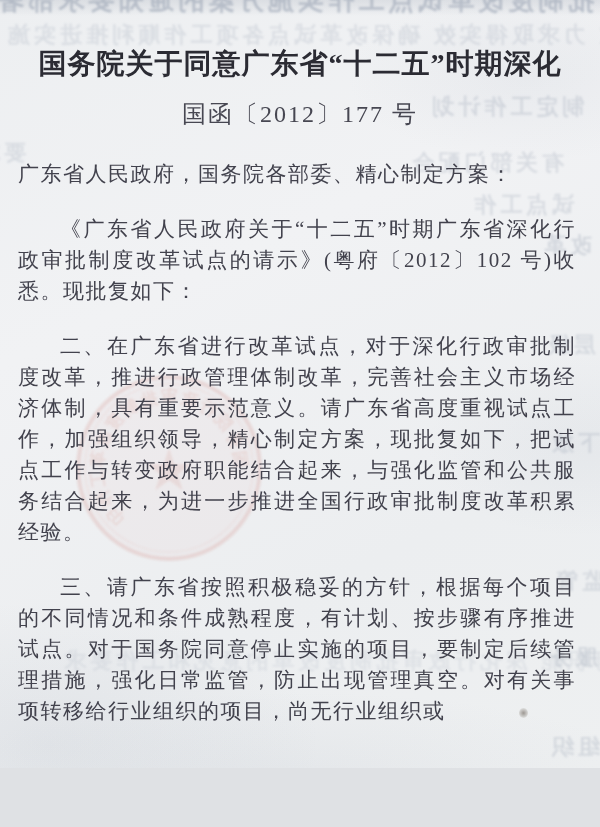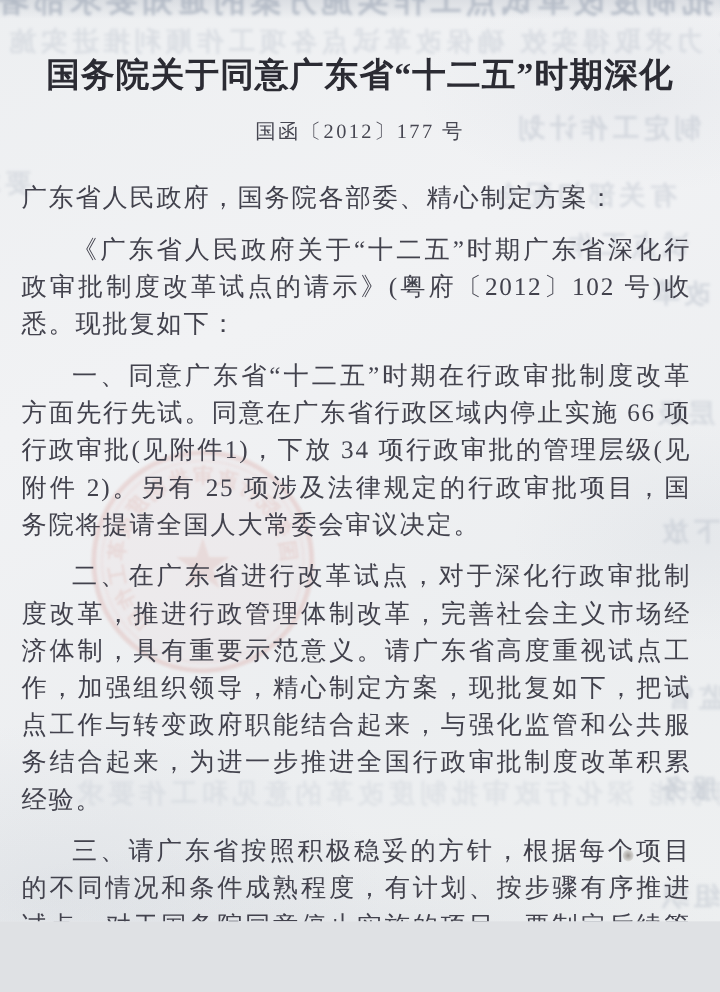--- a/index.html
+++ b/index.html
@@ -45,34 +45,34 @@
     margin:41px 28px 0 28px;
     text-align:center;
     font-size:28px; font-weight:bold;
     line-height:45px;
     letter-spacing:1px;
     color:#2b2b33;
   }
   .docnum {
     margin-top:12px;
     text-align:center;
-    font-size:17px;
+    font-size:24px;
     letter-spacing:2px;
     color:#474752;
   }
   .body-text {
     margin:29px 24px 0 18px;
     font-size:21px;
     line-height:31px;
     letter-spacing:1.5px;
     text-align:justify;
     text-align-last:left;
     color:#42424d;
   }
-  .para { text-indent:2em; margin:12px 0 0 0; }
+  .para { text-indent:2em; margin:24px 0 0 0; }
   .salutation { text-indent:0; margin:0; }
   .smudge {
     position:absolute; z-index:2; width:9px; height:10px; border-radius:50%;
     background:radial-gradient(circle, rgba(90,80,70,0.55), rgba(120,110,95,0.15) 70%, transparent);
     filter:blur(0.5px);
   }
 </style>
 </head>
 <body>
 
@@ -112,19 +112,18 @@
   <div class="content">
     <div class="title">
       <div>国务院关于同意广东省“十二五”时期深化</div>
     </div>
 
     <div class="docnum">国函〔2012〕177 号</div>
 
     <div class="body-text">
       <p class="para salutation">广东省人民政府，国务院各部委、精心制定方案：</p>
       <p class="para">《广东省人民政府关于“十二五”时期广东省深化行政审批制度改革试点的请示》(粤府〔2012〕102 号)收悉。现批复如下：</p>
-      <p class="para">一、同意广东省“十二五”时期在行政审批制度改革方面先行先试。同意在广东省行政区域内停止实施 66 项行政审批(见附件1)，下放 34 项行政审批的管理层级(见附件 2)。另有 25 项涉及法律规定的行政审批项目，国务院将提请全国人大常委会审议决定。</p>
       <p class="para">二、在广东省进行改革试点，对于深化行政审批制度改革，推进行政管理体制改革，完善社会主义市场经济体制，具有重要示范意义。请广东省高度重视试点工作，加强组织领导，精心制定方案，现批复如下，把试点工作与转变政府职能结合起来，与强化监管和公共服务结合起来，为进一步推进全国行政审批制度改革积累经验。</p>
       <p class="para">三、请广东省按照积极稳妥的方针，根据每个项目的不同情况和条件成熟程度，有计划、按步骤有序推进试点。对于国务院同意停止实施的项目，要制定后续管理措施，强化日常监管，防止出现管理真空。对有关事项转移给行业组织的项目，尚无行业组织或</p>
     </div>
   </div>
 
 </div>
 
 </body></html>

